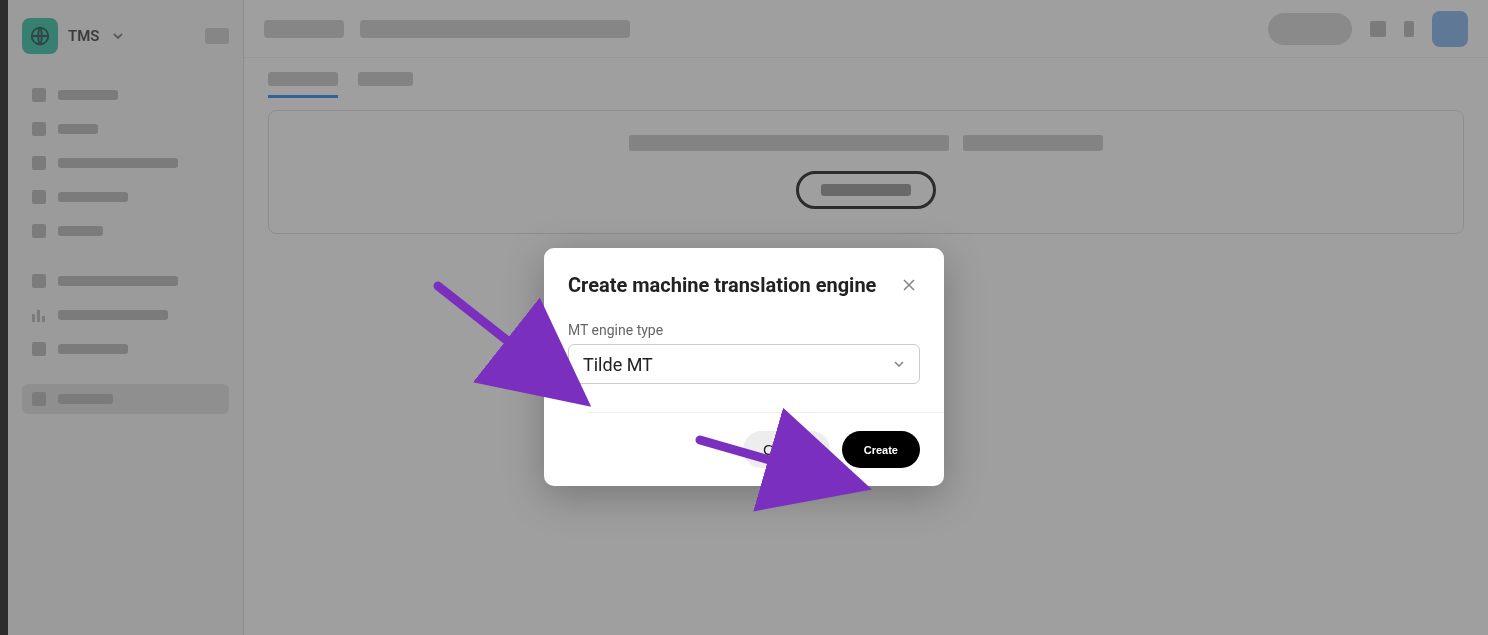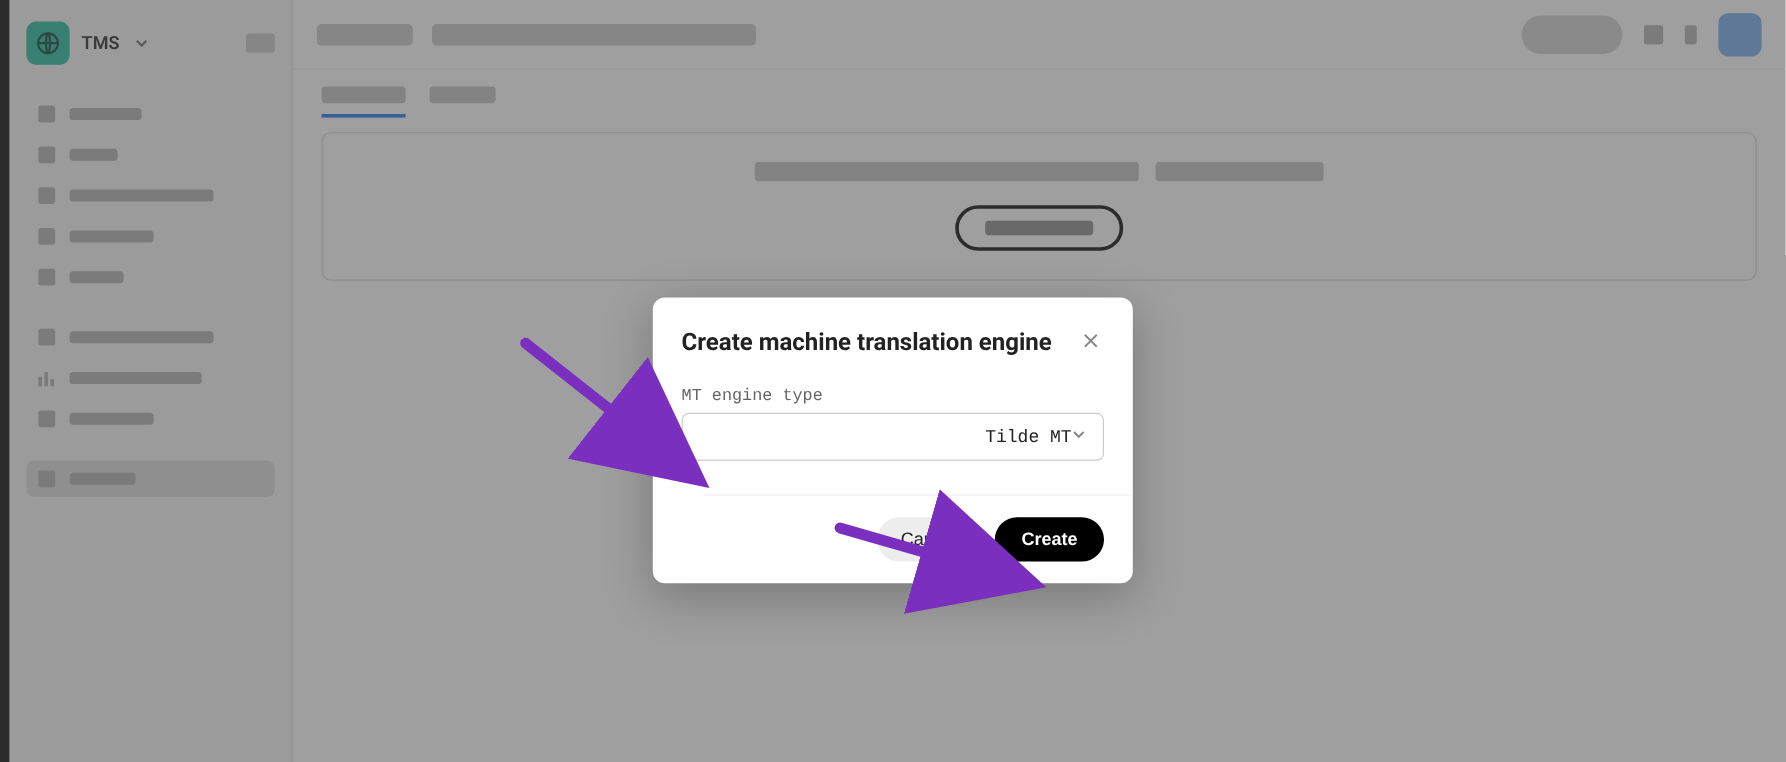--- a/index.html
+++ b/index.html
@@ -44,28 +44,28 @@
 .card-ph { height: 16px; background:#c0c0c0; border-radius:3px; }
 .card-btn { width: 140px; height: 38px; border: 3px solid #000; border-radius: 20px; display:flex; align-items:center; justify-content:center; }
 .card-btn-inner { width: 90px; height: 12px; background:#888; border-radius:3px; }
 
 .dim-overlay { position:absolute; inset:0; background:rgba(80,80,80,0.55); }
 
 .modal { position:absolute; left:50%; top:248px; transform:translateX(-50%); width:400px; background:#fff; border-radius:10px; box-shadow:0 10px 40px rgba(0,0,0,0.25); overflow:hidden; }
 .modal-header { padding: 24px 24px 0; display:flex; align-items:center; }
 .modal-title { font-size: 20px; font-weight: 700; color:#222; line-height:1.3; flex:1; }
 .modal-close { color:#888; font-size:18px; cursor:pointer; padding:2px 4px; }
-.modal-body { padding: 24px 24px 28px; font-family: Liberation Mono, monospace; }
+.modal-body { padding: 24px 24px 28px; }
 .field-label { font-size: 14px; color:#666; margin-bottom:6px; }
 .select { border:1px solid #ccc; border-radius:6px; height:40px; display:flex; align-items:center; padding:0 14px; cursor:pointer; }
-.select-text { flex:1; font-size:15px; color:#222;text-align:right; }
+.select-text { flex:1; font-size:18px; color:#222; }
 .select-chevron { color:#888; }
 .modal-footer { border-top:1px solid #eee; padding:18px 24px; display:flex; justify-content:flex-end; gap:12px;margin-left:43px; }
 .btn-cancel { background:#ededed; color:#222; border:none; border-radius:20px; padding:10px 20px; font-size:15px; font-weight:500; cursor:pointer; }
-.btn-create { background:#000; color:#fff; border:none; border-radius:20px; padding:10px 22px; font-size:15px; font-weight:600; cursor:pointer; }
+.btn-create { background:#000; color:#fff; border:none; border-radius:20px; padding:10px 22px; font-size:11px; font-weight:600; cursor:pointer; }
 
 .arrow { position:absolute; pointer-events:none; }
 .arrow svg { overflow:visible; }
 </style>
 </head>
 <body>
 
 <div class="app-bg">
   <div class="left-strip"></div>
   <aside class="sidebar">

